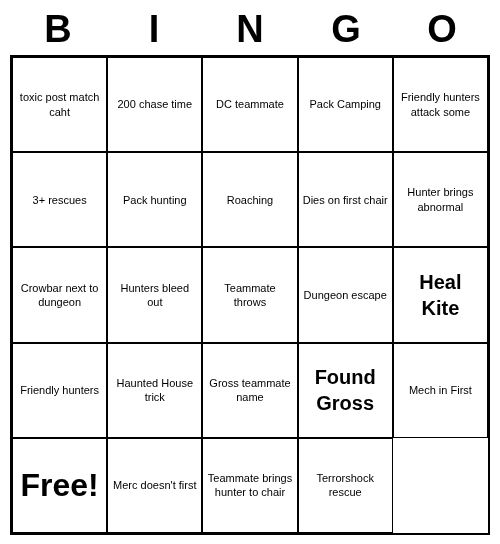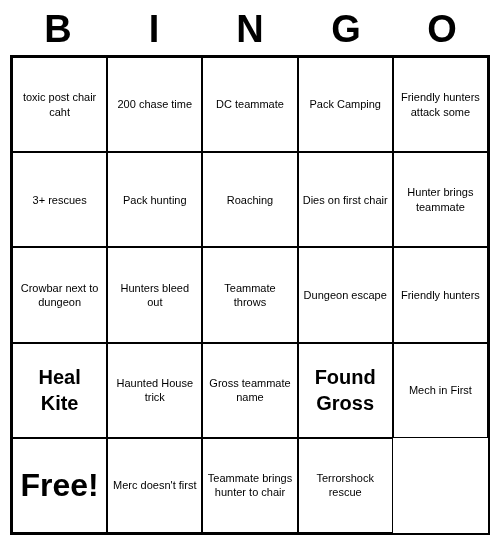--- a/index.html
+++ b/index.html
@@ -59,36 +59,36 @@
 
 <div class="bingo-header">
   <span class="bingo-letter">B</span>
   <span class="bingo-letter">I</span>
   <span class="bingo-letter">N</span>
   <span class="bingo-letter">G</span>
   <span class="bingo-letter">O</span>
 </div>
 
 <div class="bingo-grid" id="grid-container">
-<div class="bingo-cell">toxic post chair caht</div>
+<div class="bingo-cell">toxic post match caht</div>
     <div class="bingo-cell">200 chase time</div>
     <div class="bingo-cell">DC teammate</div>
     <div class="bingo-cell">Pack Camping</div>
     <div class="bingo-cell">Friendly hunters attack some</div>
     <div class="bingo-cell">3+ rescues</div>
     <div class="bingo-cell">Pack hunting</div>
     <div class="bingo-cell">Roaching</div>
     <div class="bingo-cell">Dies on first chair</div>
-    <div class="bingo-cell">Hunter brings teammate</div>
+    <div class="bingo-cell">Hunter brings abnormal</div>
     <div class="bingo-cell">Crowbar next to dungeon</div>
     <div class="bingo-cell">Hunters bleed out</div>
     <div class="bingo-cell">Teammate throws</div>
     <div class="bingo-cell">Dungeon escape</div>
+    <div class="bingo-cell large-text">Heal Kite</div>
     <div class="bingo-cell">Friendly hunters</div>
-    <div class="bingo-cell large-text">Heal Kite</div>
     <div class="bingo-cell">Haunted House trick</div>
     <div class="bingo-cell">Gross teammate name</div>
     <div class="bingo-cell large-text">Found Gross</div>
     <div class="bingo-cell">Mech in First</div>
     <div class="bingo-cell free">Free!</div>
     <div class="bingo-cell">Merc doesn't first</div>
     <div class="bingo-cell">Teammate brings hunter to chair</div>
     <div class="bingo-cell">Terrorshock rescue</div>
   </div>
 

